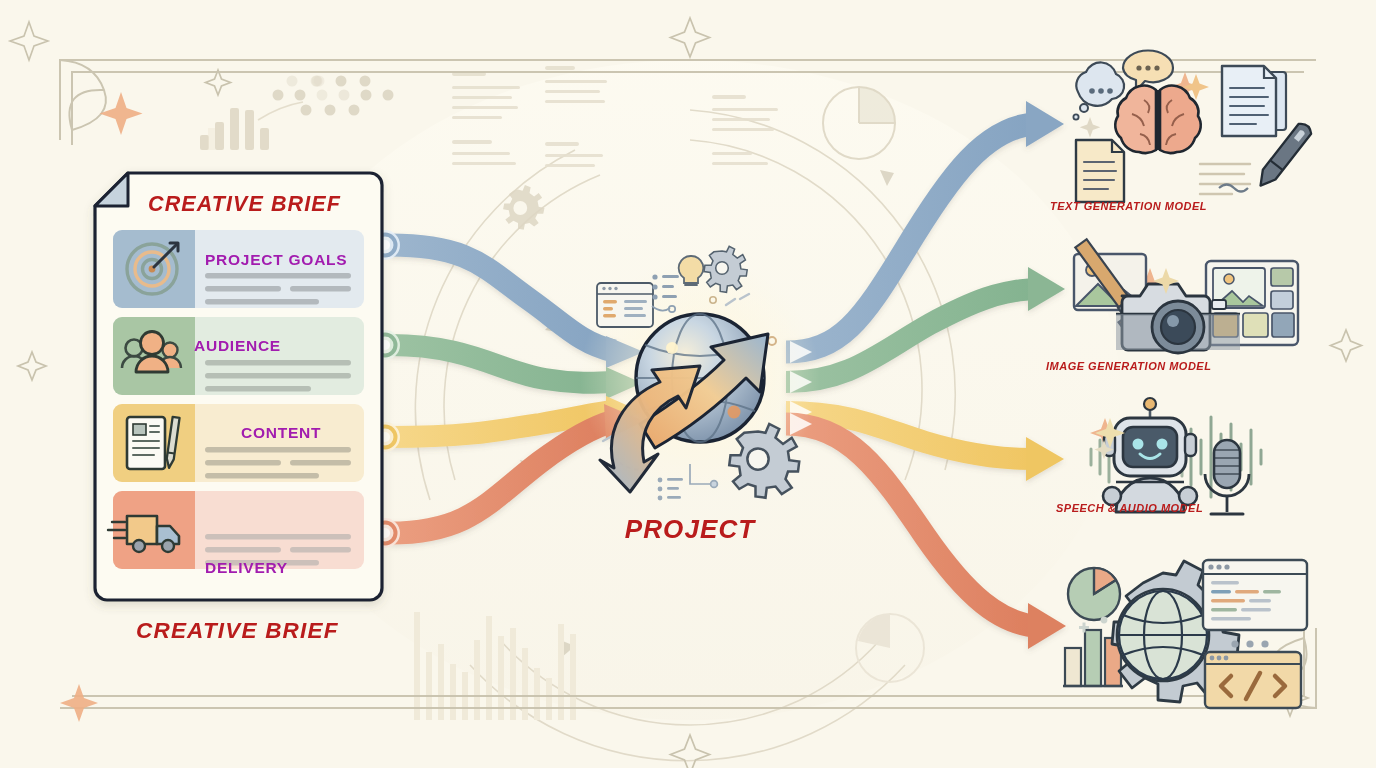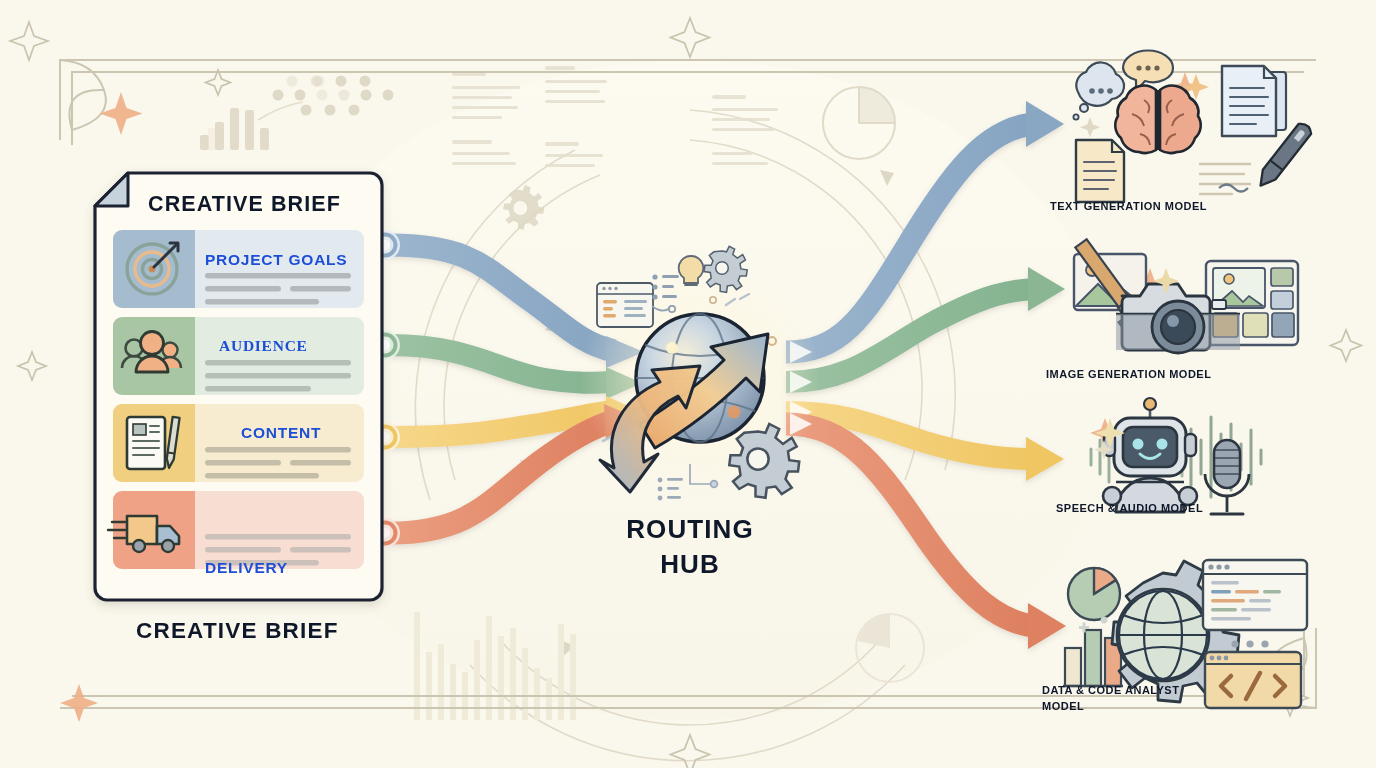--- a/index.html
+++ b/index.html
@@ -8,40 +8,41 @@
     background:#faf7ec;
     font-family:"Liberation Sans",sans-serif;
     position:relative;
   }
   #stage{position:absolute;inset:0;width:1376px;height:768px;}
   .layer{position:absolute;inset:0;width:1376px;height:768px;}
   #svg-bg,#svg-frame,#svg-flows,#svg-hub,#svg-card,#svg-targets{pointer-events:none;}
 
   .lbl{
     position:absolute;
-    color:#0f172a;
+    color:#b91c1c;
     font-weight:bold;
     letter-spacing:.55px;
     white-space:nowrap;
+    font-style:italic;
   }
   .lbl-card-title{left:148px;top:192px;font-size:21.5px;letter-spacing:1.1px;}
   .lbl-card-caption{left:136px;top:618px;font-size:22.5px;letter-spacing:1.2px;}
   .lbl-hub{left:620px;top:512px;font-size:26px;line-height:1.33;letter-spacing:1.1px;text-align:center;width:140px;}
   .lbl-row{font-size:11px;letter-spacing:.5px;}
   .lbl-t1{left:1050px;top:200px;}
-  .lbl-t2{left:1046px;top:360px;margin-top:8px;}
+  .lbl-t2{left:1046px;top:360px;}
   .lbl-t3{left:1056px;top:502px;}
   .lbl-t4{left:1042px;top:683px;line-height:1.42;text-align:left;}
 
   .rowlabel{
-    position:absolute;color:#1d4ed8;font-weight:bold;
+    position:absolute;color:#a21caf;font-weight:bold;
     font-size:15.5px;letter-spacing:.75px;white-space:nowrap;
   }
   .rl1{left:205px;top:251px;}
-  .rl2{left:219px;top:337px;font-family:Liberation Serif, serif;}
+  .rl2{left:194px;top:337px;}
   .rl3{left:205px;top:424px;margin-left:36px;}
   .rl4{left:205px;top:511px;margin-top:48px;}
 </style>
 </head>
 <body>
 
 <div id="stage">
 
   <svg class="layer" id="svg-bg" viewBox="0 0 1376 768">
     <defs>
@@ -740,25 +741,20 @@
 
   <div class="lbl lbl-card-title">CREATIVE BRIEF</div>
   <div class="lbl lbl-card-caption">CREATIVE BRIEF</div>
 
   <div class="rowlabel rl1">PROJECT GOALS</div>
   <div class="rowlabel rl2">AUDIENCE</div>
   <div class="rowlabel rl3">CONTENT</div>
   <div class="rowlabel rl4">DELIVERY</div>
 
   <div class="lbl lbl-hub">
-    <div>ROUTING</div>
-    <div>HUB</div>
+    <div>PROJECT</div>
   </div>
 
   <div class="lbl lbl-row lbl-t1">TEXT GENERATION MODEL</div>
   <div class="lbl lbl-row lbl-t2">IMAGE GENERATION MODEL</div>
   <div class="lbl lbl-row lbl-t3">SPEECH &amp; AUDIO MODEL</div>
-  <div class="lbl lbl-row lbl-t4">
-    <div>DATA &amp; CODE ANALYST</div>
-    <div>MODEL</div>
-  </div>
 
 </div>
 
 </body></html>

